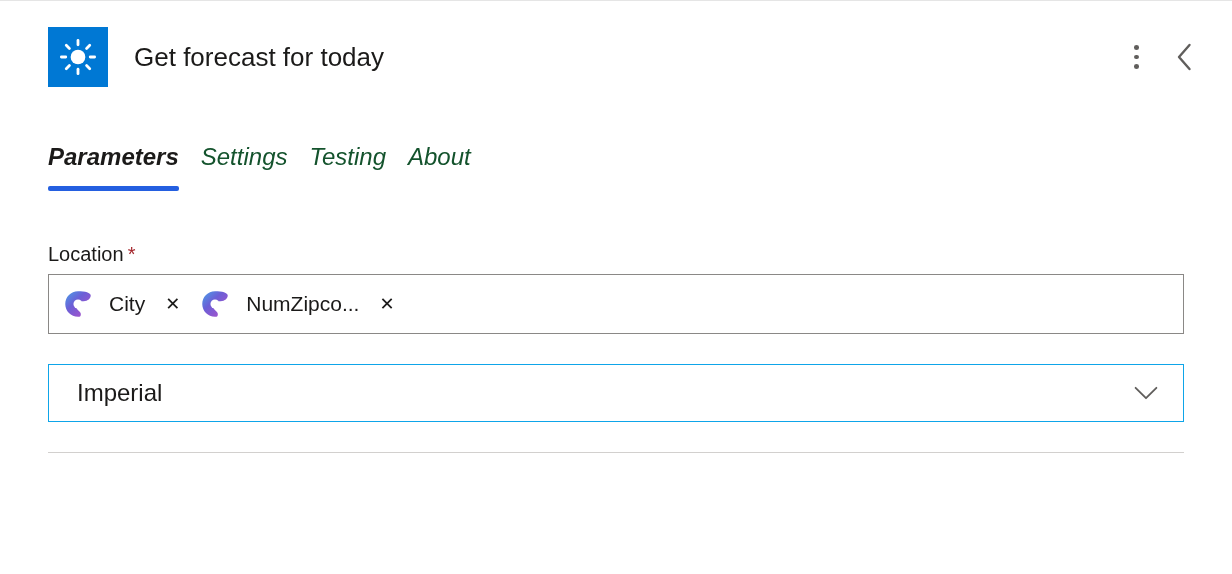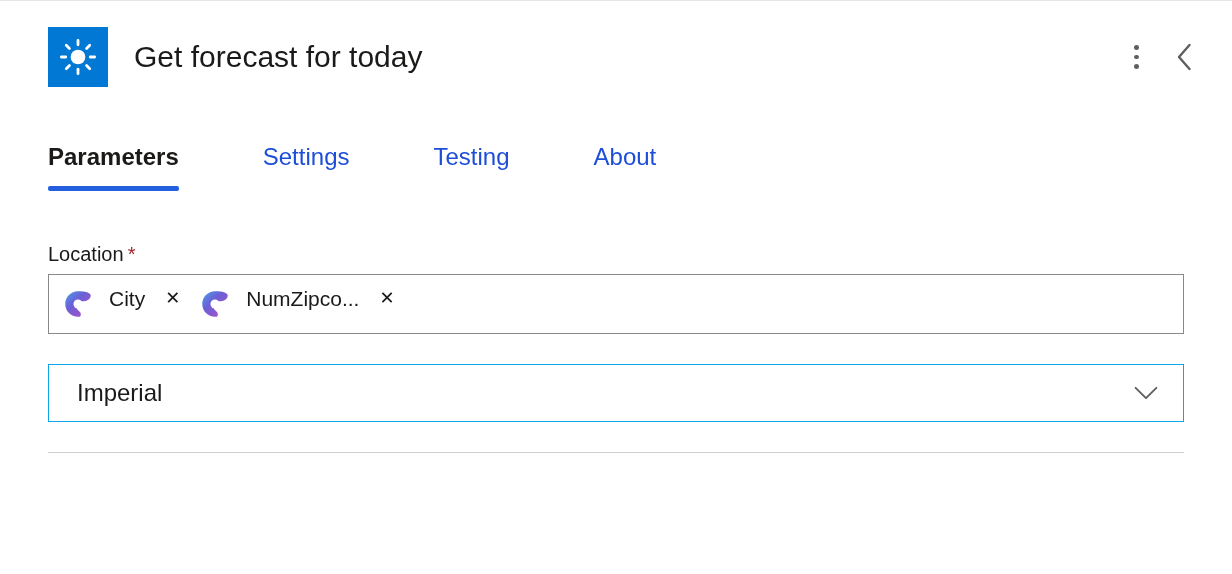--- a/index.html
+++ b/index.html
@@ -24,21 +24,21 @@
   .weather-icon {
     width: 60px;
     height: 60px;
     background: #0078d4;
     display: flex;
     align-items: center;
     justify-content: center;
     flex-shrink: 0;
   }
   .title {
-    font-size: 30px;
+    font-size: 26px;
     color: #1b1a19;
     font-weight: 400;
   }
   .header-actions {
     position: absolute;
     right: -10px;
     top: 50%;
     transform: translateY(-50%);
     display: flex;
     align-items: center;
@@ -66,26 +66,27 @@
   .collapse-btn {
     cursor: pointer;
     display: flex;
     align-items: center;
     justify-content: center;
     background: none;
     border: none;
   }
   .tabs {
     display: flex;
-    gap: 84px;
+    gap: 22px;
     margin-bottom: 58px;
+    font-style: italic;
   }
   .tab {
     font-size: 24px;
-    color: #1d4ed8;
+    color: #14532d;
     cursor: pointer;
     padding-bottom: 14px;
     position: relative;
   }
   .tab.active {
     color: #1b1a19;
     font-weight: 600;
   }
   .tab.active::after {
     content: "";
@@ -114,21 +115,21 @@
     border: 1px solid #8a8886;
     background: #ffffff;
     min-height: 60px;
     display: flex;
     align-items: center;
     gap: 12px;
     padding: 8px 12px;
   }
   .token {
     display: flex;
-    align-items: flex-start;
+    align-items: center;
     gap: 14px;
   }
   .token-icon {
     width: 34px;
     height: 34px;
     display: flex;
     align-items: center;
     justify-content: center;
     flex-shrink: 0;
   }

